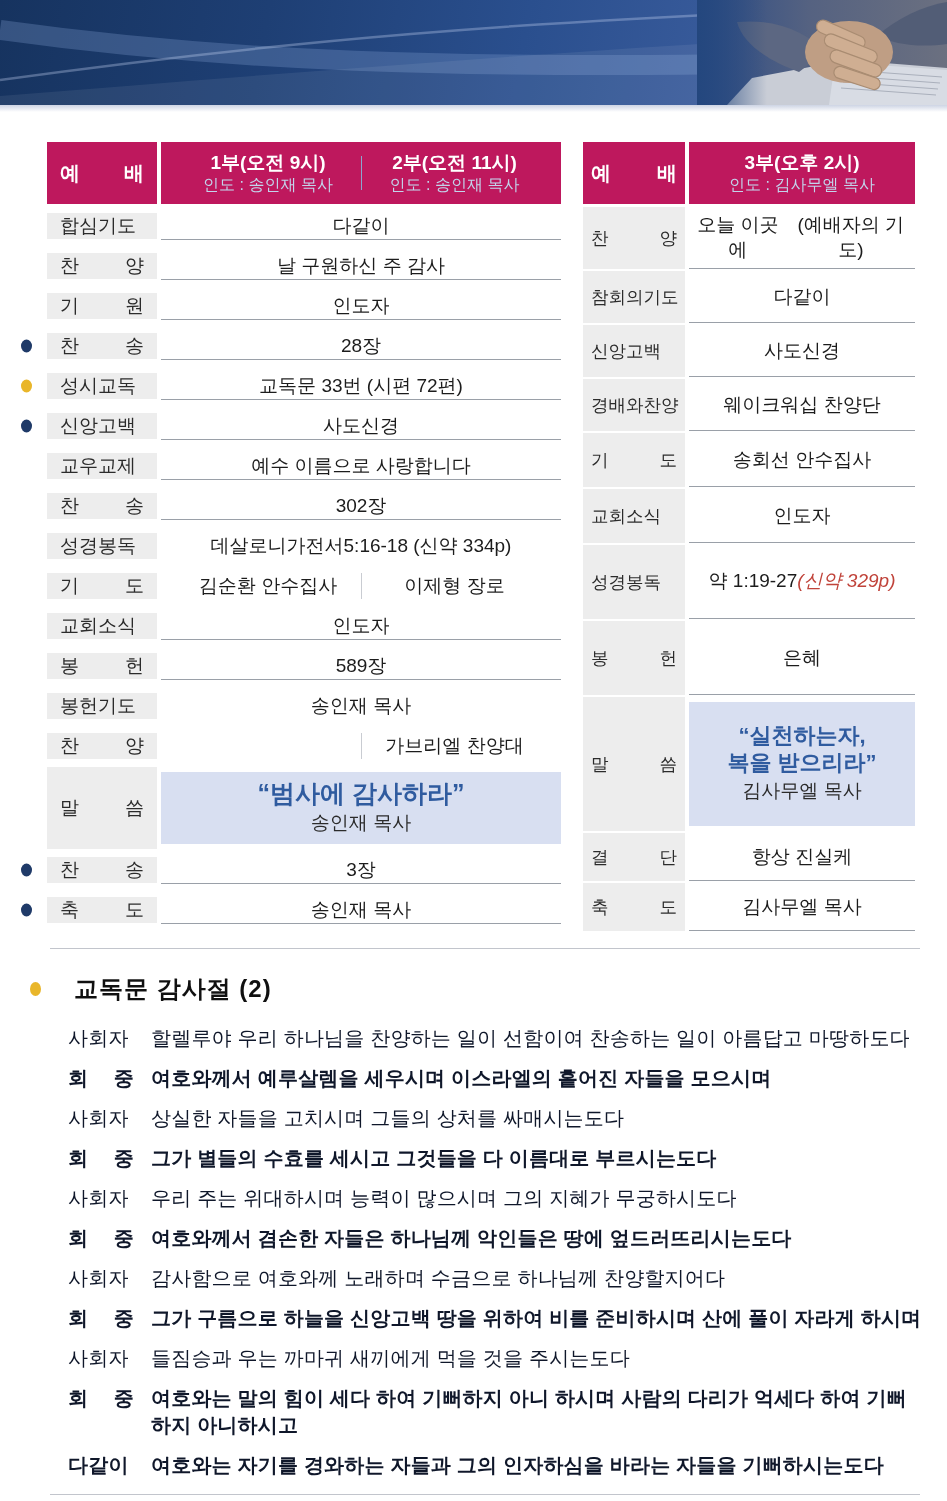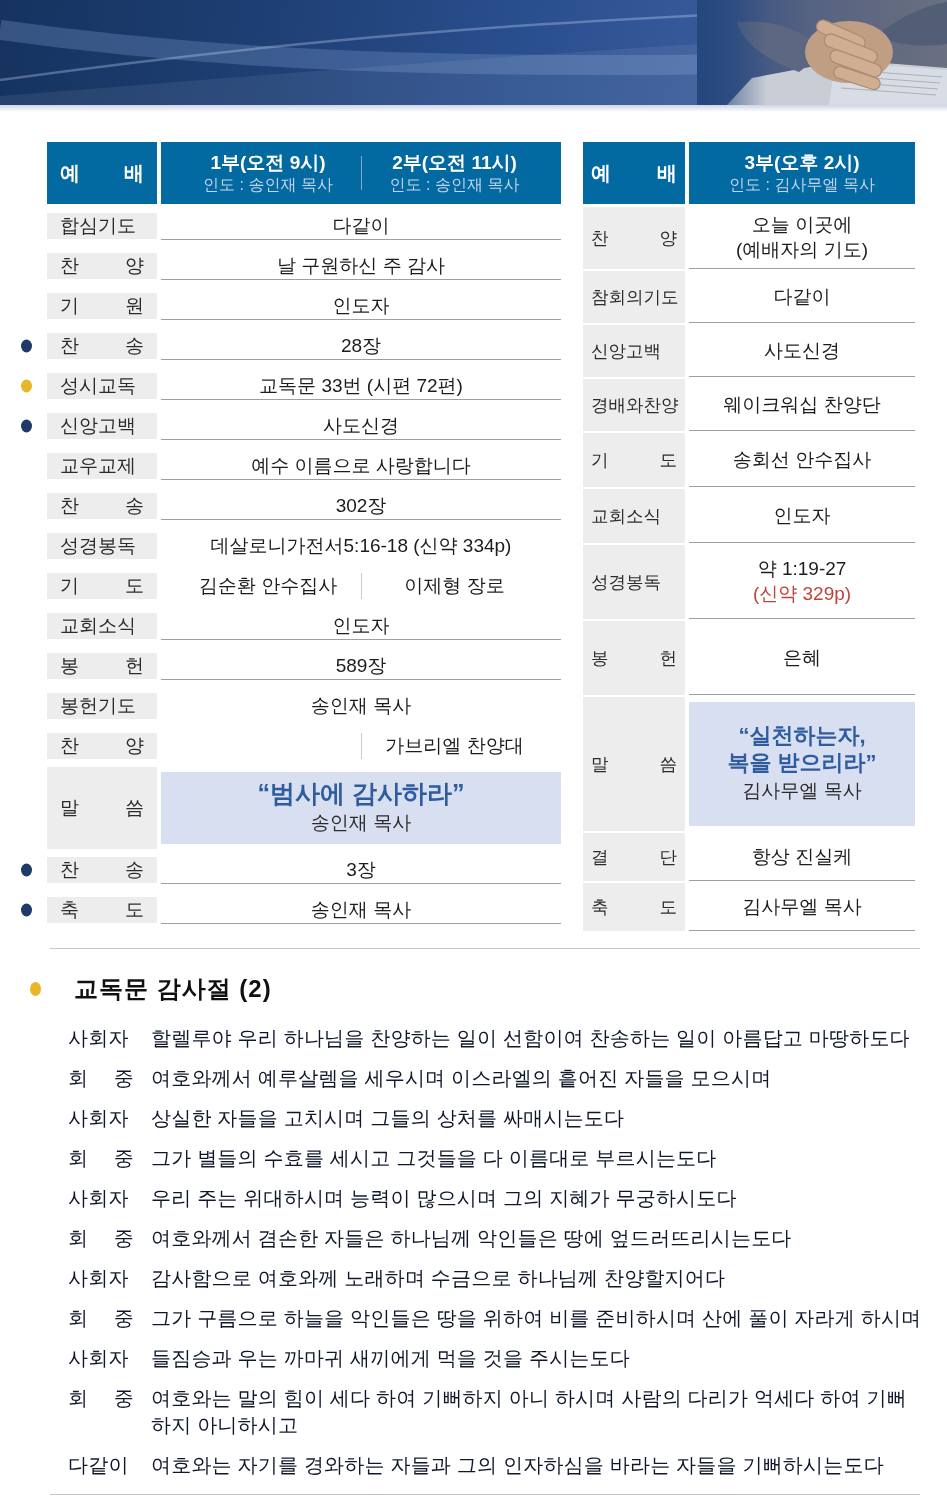--- a/index.html
+++ b/index.html
@@ -26,53 +26,53 @@
   .lbl { width:110px; background:#ededed; margin-right:4px; display:flex; align-items:center;
          padding:0 13px; font-size:19px; color:#2b2b2b; }
   .rtab .lbl { width:102px; font-size:17.5px; padding:0 8px; }
   .jtxt { width:100%; text-align:justify; text-align-last:justify; word-break:keep-all; white-space:nowrap; }
   .val { flex:1; display:flex; align-items:center; justify-content:center; text-align:center;
          border-bottom:1px solid #9aa0a8; font-size:19px; color:#1c1c1c; background:#ffffff; }
   .split { padding:14px; }
   .half { width:50%; height:100%; display:flex; align-items:center; justify-content:center; }
   .divl { border-left:1px solid #c9ccd2; }
 
-  .head .lbl, .head .val { background:#0369a1; border-bottom:none; color:#ffffff; }
+  .head .lbl, .head .val { background:#be185d; border-bottom:none; color:#ffffff; }
   .head .lbl { font-weight:bold; font-size:20px; }
   .hcol { flex-direction:column; gap:1px; }
   .ht { font-size:19px; font-weight:bold; color:#ffffff; line-height:1.2; }
   .hs { font-size:16px; color:#c3d4ec; line-height:1.2; }
   .hdivl { border-left:1px solid #8aa6cf; }
 
   .msg { flex-direction:column; justify-content:center; background:#d8dff1; border-bottom:none;
          margin:5px 0; gap:3px; }
   .quote { font-weight:bold; color:#2f5b9f; font-size:25px; line-height:1.1; }
   .rtab .quote { font-size:22px; }
   .mspk { font-size:19px; color:#2b2b2b; }
 
-  .two { flex-direction:column; line-height:1.28; }
-  .red { color:#c0433a; }
+  .two { flex-direction:row; line-height:1.28; }
+  .red { color:#c0433a;font-style:italic; }
 
   .h62{height:62px}.h52{height:52px}.h54{height:54px}.h74{height:74px}.h134{height:134px}.h48{height:48px}
   .t82{height:82px}
 
   .bullet { position:absolute; left:-26px; top:50%; transform:translateY(-50%);
             width:11px; height:13px; border-radius:50%; }
   .navy { background:#1f3a68; } .gold { background:#e9b62a; }
 
   
   .hr { height:1px; background:#c2c5cc; margin:15px 27px 0 50px; }
   .rtitle { margin:24px 0 20px 30px; display:flex; align-items:center; font-size:24px;
             font-weight:bold; color:#101010; letter-spacing:1px; }
   .rtitle .ibullet { position:static; transform:none; display:inline-block; width:11px; height:14px;
             border-radius:50%; margin-right:33px; }
   .rline { display:flex; gap:17px; margin:0 20px 13px 68px; font-size:20px; color:#0f172a;
            line-height:1.35; letter-spacing:0.2px; }
   .rspk { width:66px; flex:none; text-align:justify; text-align-last:justify; word-break:keep-all; }
-  .rbold { font-weight:normal; }
+  .rbold { font-weight:bold; }
 </style>
 </head>
 <body>
 
 <div class="banner">
   <svg class="swoosh" width="947" height="105" viewBox="0 0 947 105" preserveAspectRatio="none">
     <path d="M0 30 C200 58 430 74 947 60" stroke="rgba(130,160,210,0.30)" stroke-width="20" fill="none"></path>
     <path d="M0 80 C260 44 520 18 947 6" stroke="rgba(195,210,240,0.35)" stroke-width="2.5" fill="none"></path>
     <path d="M0 96 C300 72 620 46 947 30 L947 105 L0 105 Z" fill="rgba(255,255,255,0.07)"></path>
   </svg>
@@ -369,21 +369,21 @@
   <div class="rline rbold">
     <span class="rspk">회 중</span>
     <span class="rtxt">여호와께서 겸손한 자들은 하나님께 악인들은 땅에 엎드러뜨리시는도다</span>
   </div>
   <div class="rline">
     <span class="rspk">사회자</span>
     <span class="rtxt">감사함으로 여호와께 노래하며 수금으로 하나님께 찬양할지어다</span>
   </div>
   <div class="rline rbold">
     <span class="rspk">회 중</span>
-    <span class="rtxt">그가 구름으로 하늘을 악인들은 땅을 위하여 비를 준비하시며 산에 풀이 자라게 하시며</span>
+    <span class="rtxt">그가 구름으로 하늘을 신앙고백 땅을 위하여 비를 준비하시며 산에 풀이 자라게 하시며</span>
   </div>
   <div class="rline">
     <span class="rspk">사회자</span>
     <span class="rtxt">들짐승과 우는 까마귀 새끼에게 먹을 것을 주시는도다</span>
   </div>
   <div class="rline rbold">
     <span class="rspk">회 중</span>
     <span class="rtxt">여호와는 말의 힘이 세다 하여 기뻐하지 아니 하시며 사람의 다리가 억세다 하여 기뻐하지 아니하시고</span>
   </div>
   <div class="rline rbold">

